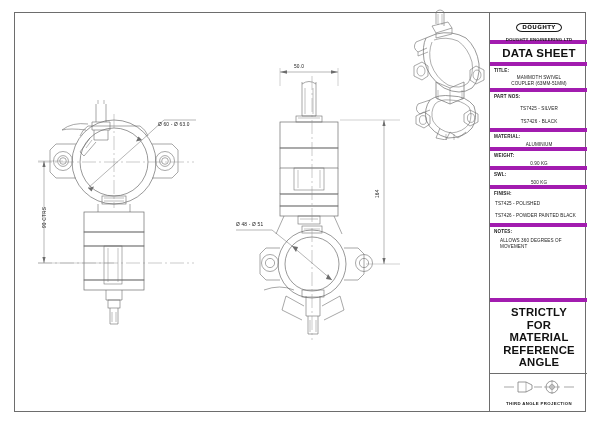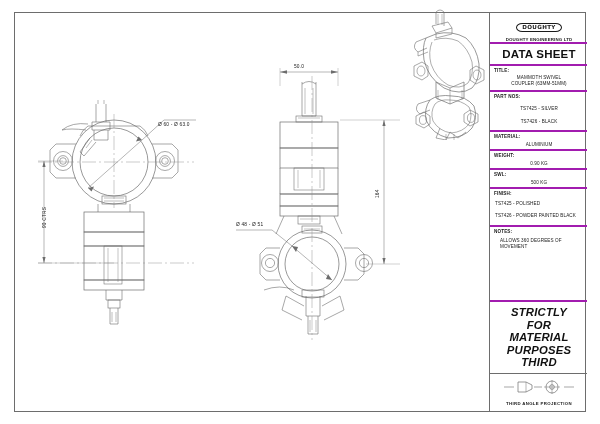--- a/index.html
+++ b/index.html
@@ -35,21 +35,21 @@
     width: 97px;
     height: 400px;
     border-left: 1px solid #6d6d6d;
     box-sizing: border-box;
   }
   .prow {
     position: absolute;
     left: 0;
     width: 97px;
     box-sizing: border-box;
-    border-bottom: 2px solid #a21caf;
+    border-bottom: 4px solid #a21caf;
     padding: 2px 3px 2px 4px;
   }
   .plabel {
     font-size: 4.6px;
     font-weight: bold;
     letter-spacing: .15px;
     color: #1a1a1a;
     line-height: 6px;
   }
   .pval {
@@ -102,21 +102,21 @@
   }
 
   
   #r-title   { top: 54px;  height: 26px; }
   #r-part    { top: 80px;  height: 40px; }
   #r-mat     { top: 120px; height: 19px; }
   #r-weight  { top: 139px; height: 19px; }
   #r-swl     { top: 158px; height: 19px; }
   #r-finish  { top: 177px; height: 38px; }
   #r-notes   { top: 215px; height: 75px; }
-  #r-ref     { top: 290px; height: 72px; border-bottom: 1px solid #6d6d6d; font-style: italic; }
+  #r-ref     { top: 290px; height: 72px; border-bottom: 1px solid #6d6d6d; }
   #r-proj    { top: 362px; height: 38px; border-bottom: none; }
 
   #r-title .pval { margin-top: .5px; }
   #r-part .pval  { margin-top: 6px; }
   #r-part .pval + .pval { margin-top: 7px; }
   #r-mat .pval, #r-weight .pval, #r-swl .pval { margin-top: 2px; }
   #r-finish .pval { margin-top: 3.5px; text-align: left; padding-left: 1px; }
   #r-finish .pval + .pval { margin-top: 6px; }
   #notes-text {
     font-size: 4.6px;
@@ -423,22 +423,22 @@
       <div class="plabel">NOTES:</div>
       <div id="notes-text">ALLOWS 360 DEGREES OF MOVEMENT</div>
     </div>
 
     <div class="prow" id="r-ref">
       <div id="refblock">
         <div id="reftext">
           <div>STRICTLY</div>
           <div>FOR</div>
           <div>MATERIAL</div>
-          <div>PURPOSES</div>
-          <div>THIRD</div>
+          <div>REFERENCE</div>
+          <div>ANGLE</div>
         </div>
       </div>
     </div>
 
     <div class="prow" id="r-proj">
       <div id="projwrap">
         <div id="projsym">
           <svg width="74" height="14" viewBox="0 0 74 14" fill="none" stroke="#6d6d6d" stroke-width="0.7">
             <path d="M2 7 L12 7" stroke-width="0.6"></path>
             <path d="M16 2 L24 2 L30 5 L30 9 L24 12 L16 12 Z" stroke-width="0.7"></path>

